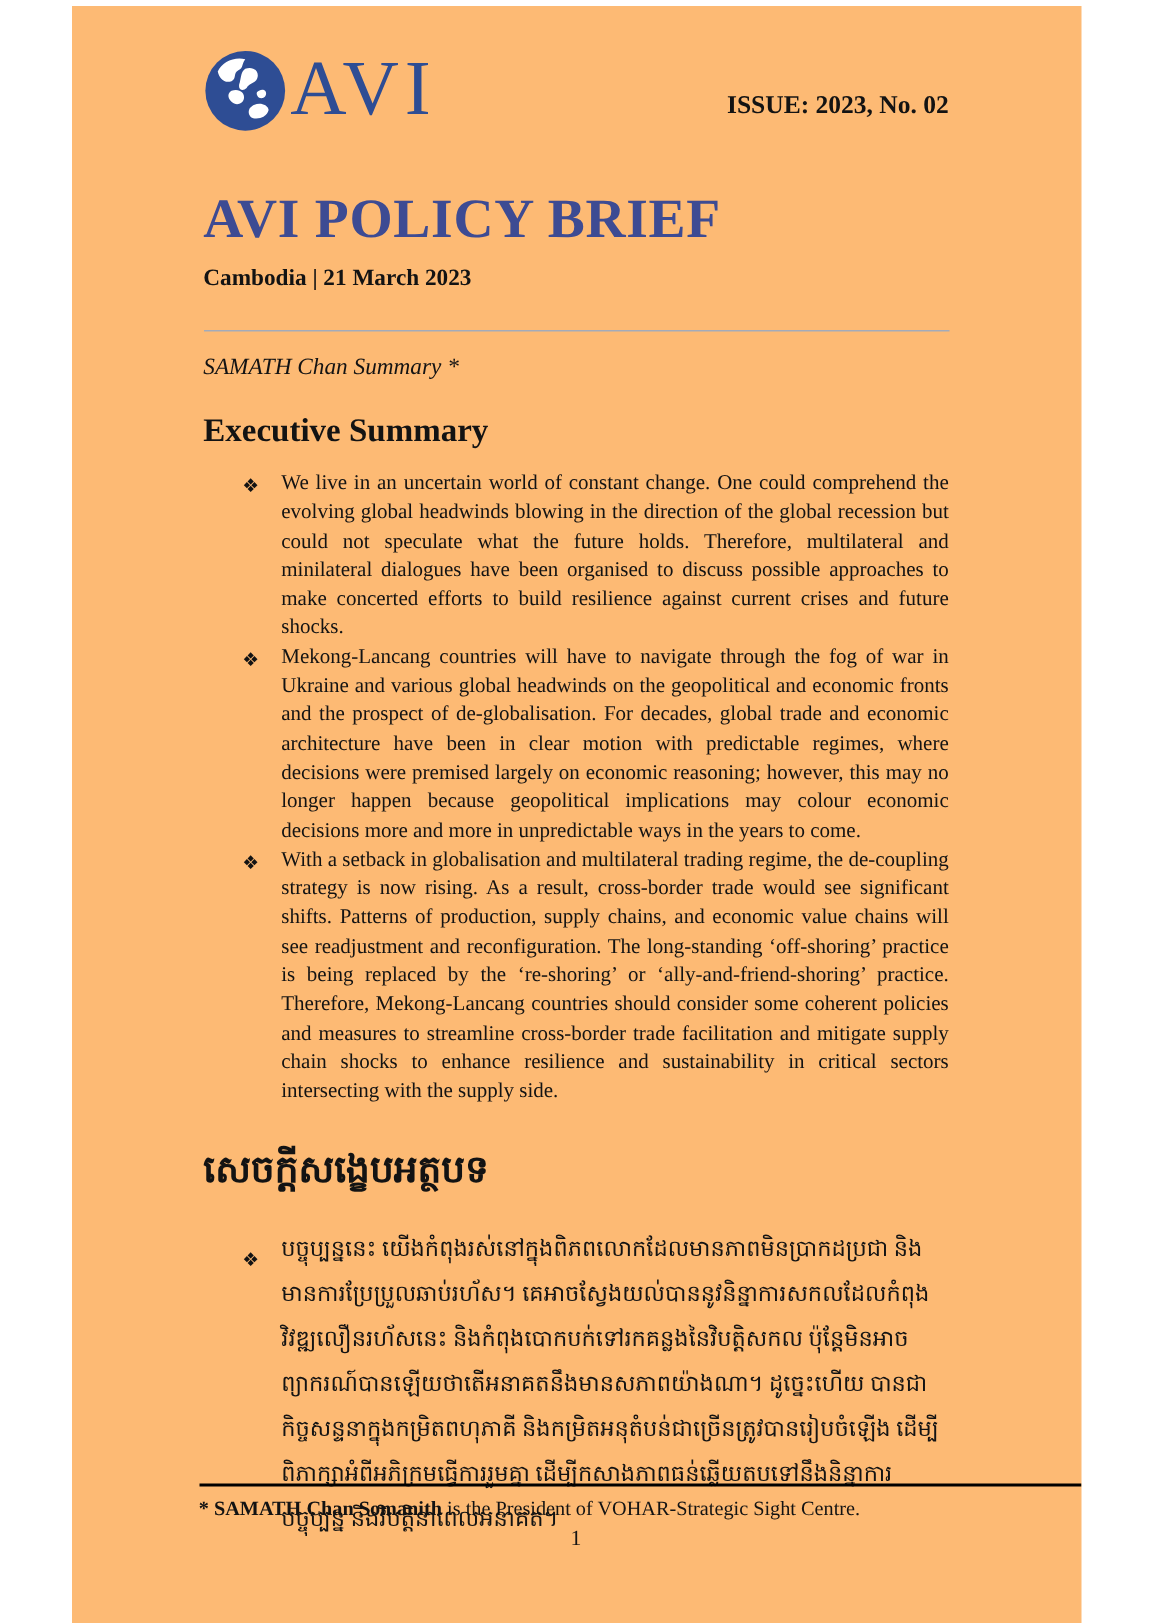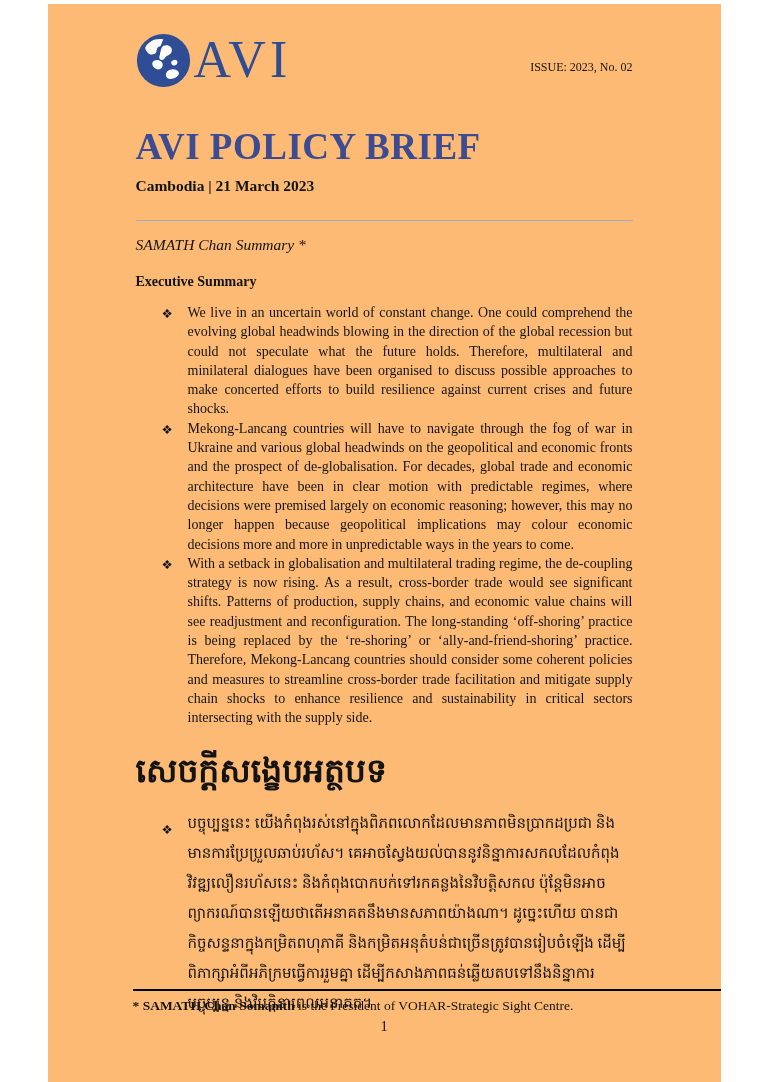--- a/index.html
+++ b/index.html
@@ -26,45 +26,45 @@
     font-size: 52px; line-height: 52px;
     color: #2e4d94; letter-spacing: 4px; margin-left: 3px;
     font-weight: normal; white-space: nowrap;
   }
   .logo-bar {
     margin-top: 5px; background: #2e4d94; color: #ffffff;
     font-family: "Liberation Sans", sans-serif;
     font-size: 8.5px; font-weight: bold; letter-spacing: 2.6px;
     text-align: center; padding: 5px 0 5px 2px; white-space: nowrap;
   }
-  .issue { margin-top: 28px; font-size: 12px; font-weight: normal; white-space: nowrap; }
+  .issue { margin-top: 28px; font-size: 17px; font-weight: bold; white-space: nowrap; }
 
   
   .masthead-title {
     margin-top: 37px; color: #3d4b93;
     font-size: 37px; font-weight: bold; letter-spacing: 0.5px;
   }
   .masthead-sub { margin-top: 9px; font-size: 15.5px; font-weight: bold; }
   .rule { margin-top: 25px; border-top: 1.5px solid #a3abba; }
 
   
   .article-title { margin-top: 16px; font-size: 19.5px; font-weight: bold; line-height: 25.5px; }
   .author { margin-top: 15px; font-size: 15.5px; font-style: italic; }
-  .exec-heading { margin-top: 20px; font-size: 14px; font-weight: bold; }
+  .exec-heading { margin-top: 20px; font-size: 22px; font-weight: bold; }
 
   .bullet-list { margin-top: 13px; }
   .bullet-item {
     position: relative; padding-left: 52px;
     text-align: justify; font-size: 14px; line-height: 19.3px;
   }
   .bullet-marker {
     position: absolute; left: 26px; top: 1px;
     font-family: "DejaVu Sans", sans-serif; font-size: 12.5px; color: #131313;
   }
-  .khmer-heading { margin-top: 26px; font-size: 33px; font-weight: bold; line-height: 34px; }
+  .khmer-heading { margin-top: 26px; font-size: 25px; font-weight: bold; line-height: 34px; }
   .khmer-item {
     margin-top: 20px; position: relative; padding-left: 52px;
     text-align: left; font-size: 15px; line-height: 30px;
   }
   .khmer-item .bullet-marker { top: 7px; }
 
   
   .footnote-area { position: absolute; left: 85px; top: 985px; width: 588px; }
   .footnote-rule { border-top: 2.5px solid #000000; width: 588px; }
   .footnote-text { margin-top: 7px; font-size: 13.5px; }

